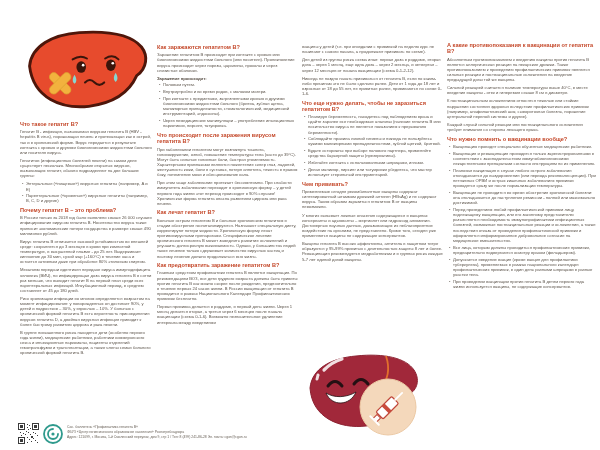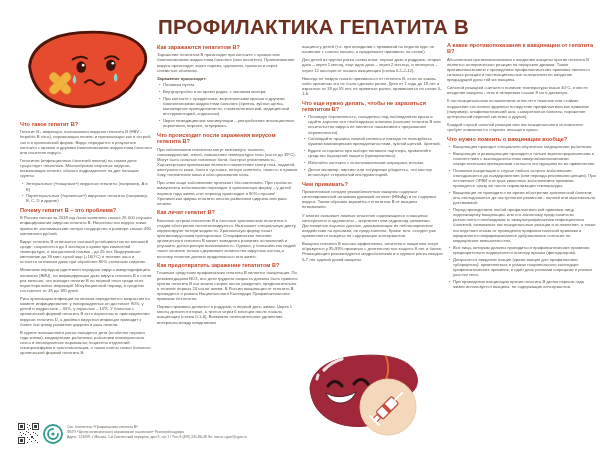--- a/index.html
+++ b/index.html
@@ -30,21 +30,20 @@
   .footer .ftext{font-size:3.4px;line-height:1.5;color:#6b635a;padding-top:2px;}
   .qr{width:21px;height:21px;}
   .logo{width:22px;height:22px;}
   svg{display:block;}
 </style>
 </head>
 <body>
 
 <div class="poster">
 
-  <h1 class="title">ПРОФИЛАКТИКА ГЕПАТИТА В</h1>
 
   <div class="col col1">
     <div class="illus1">
       <svg viewBox="0 0 138 98" width="100%" height="100%">
         <path d="M10,46 C12,25 34,13 62,11 C92,9 116,13 127,26 C134,35 133,48 122,56 C114,74 96,85 72,88 C44,91 14,80 10,46 Z" fill="#e74b2d" stroke="#4e160a" stroke-width="3" stroke-linejoin="round"></path>
         <g transform="translate(42,64)">
           <rect x="-14" y="-4.5" width="28" height="9" rx="4.5" fill="#f2b23e" stroke="#daa32f" stroke-width="0.7" transform="rotate(45)"></rect>
           <rect x="-14" y="-4.5" width="28" height="9" rx="4.5" fill="#f2b23e" stroke="#daa32f" stroke-width="0.7" transform="rotate(-45)"></rect>
         </g>
         <g>

